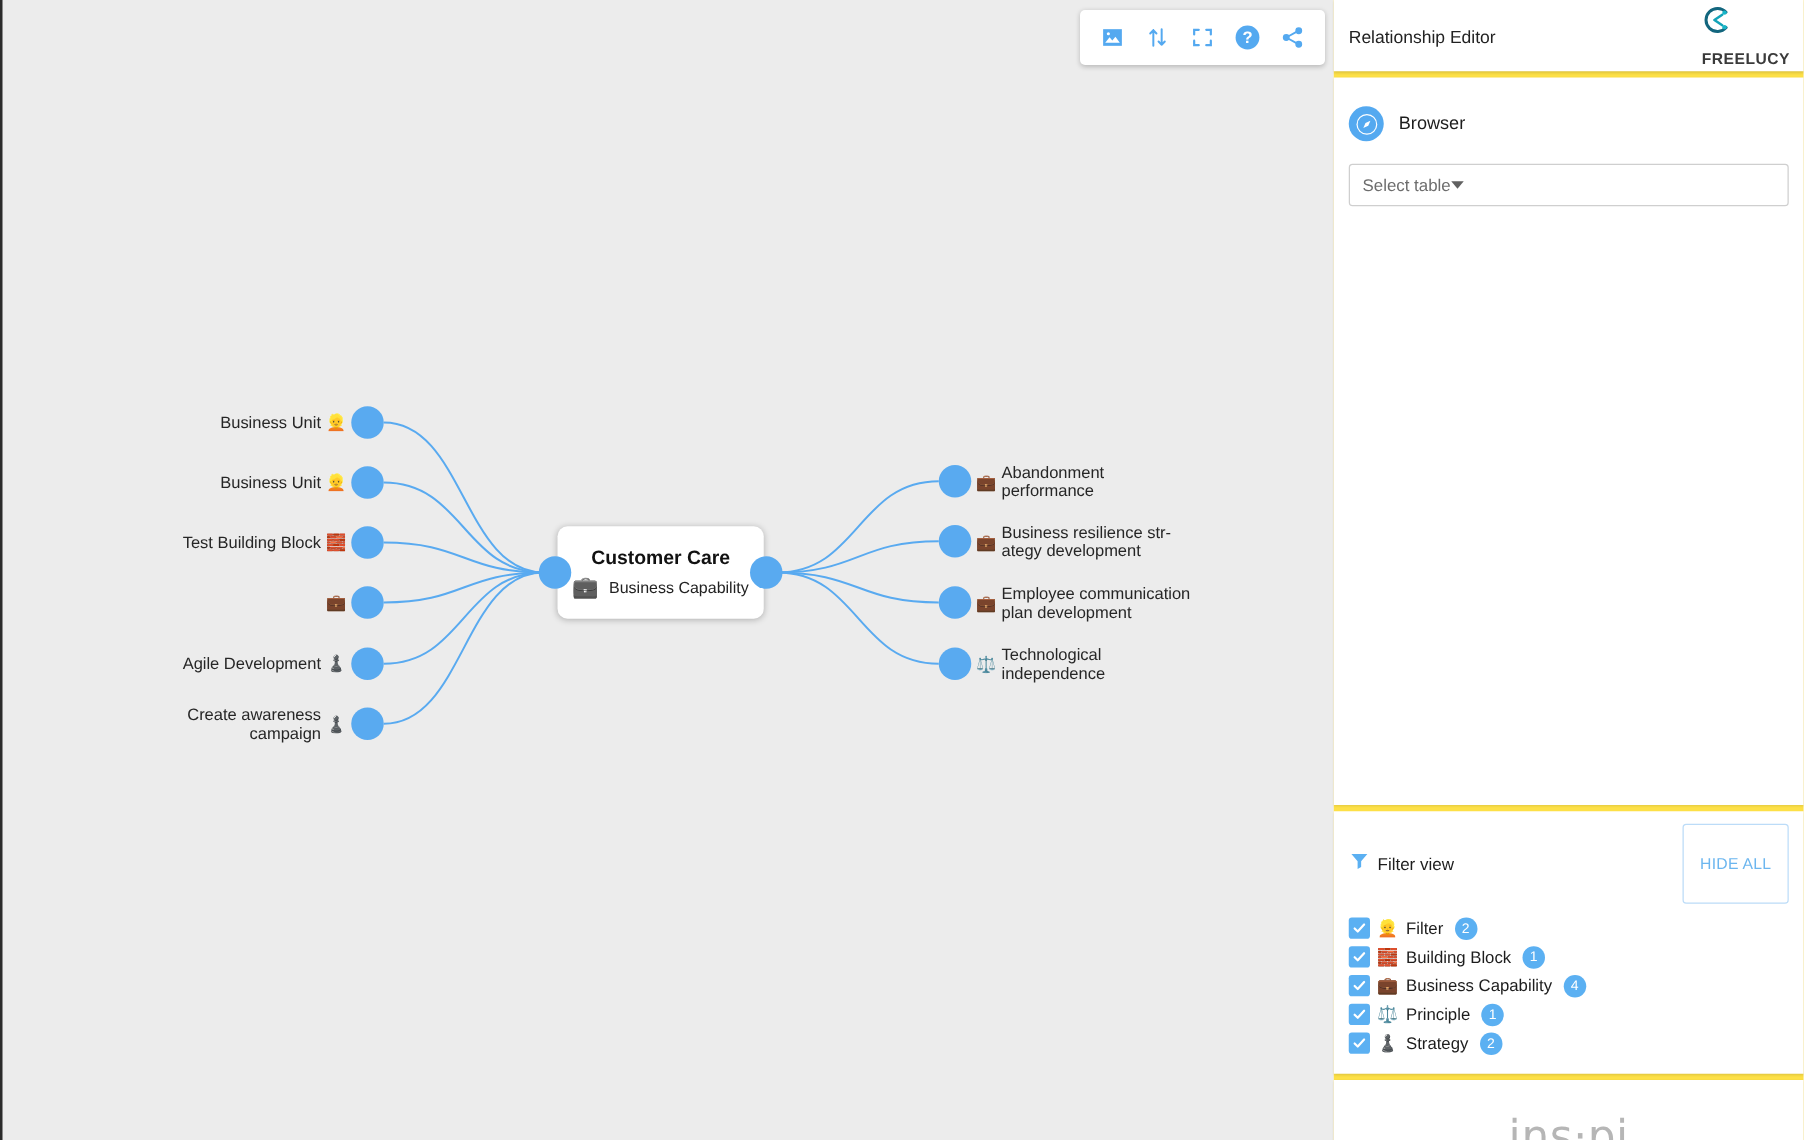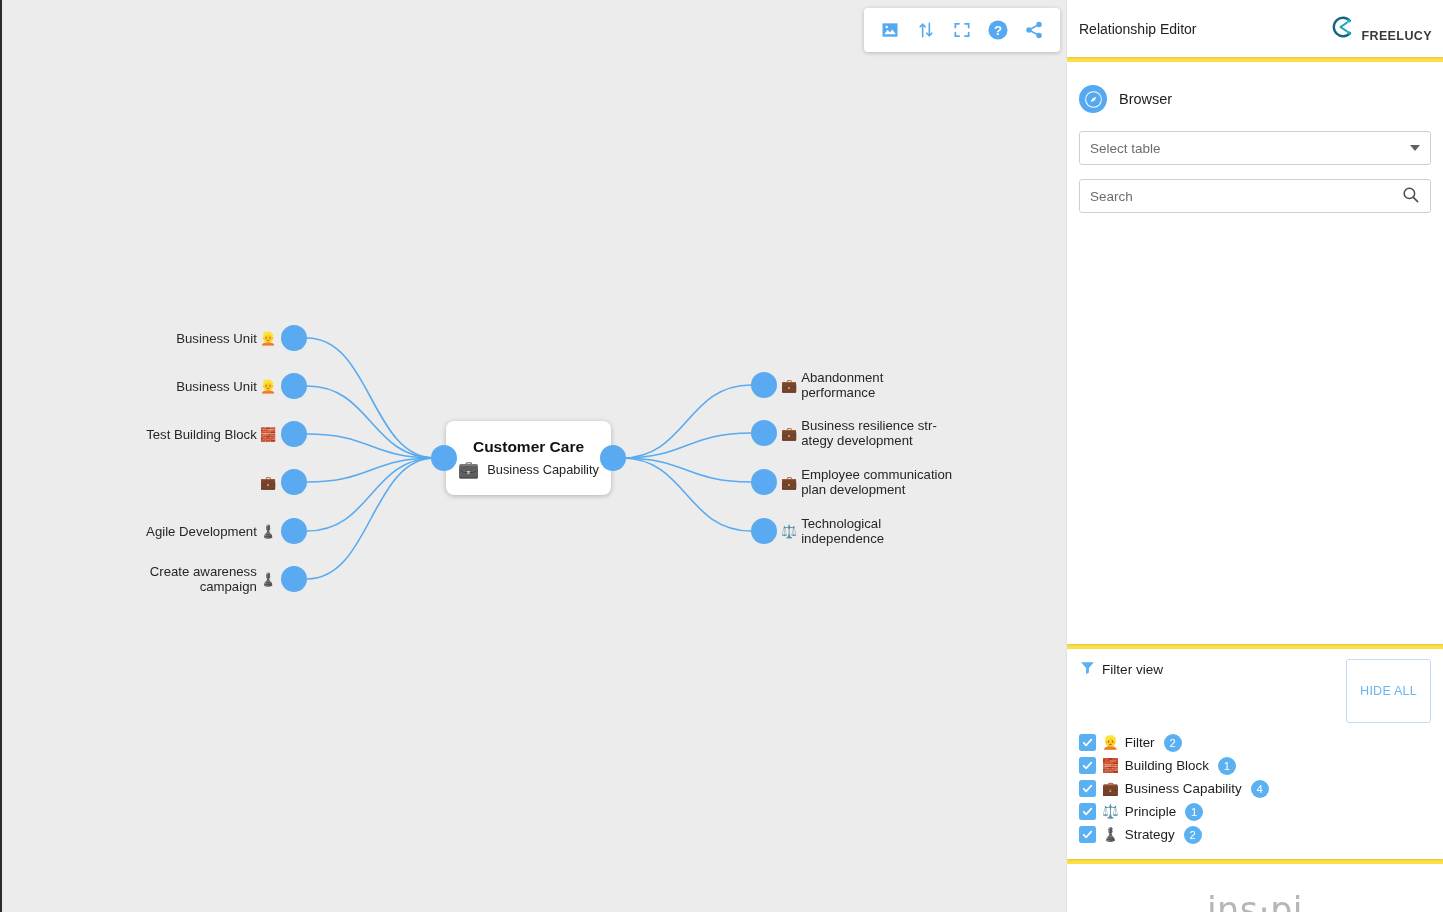--- a/index.html
+++ b/index.html
@@ -87,52 +87,52 @@
     box-shadow: 0 1px 2px rgba(0,0,0,.13);
     margin: 0 0 5px 0;
   }
   .side-header {
     height: 57px;
     display: flex; align-items: center;
     padding: 0 11px 0 12px;
     justify-content: space-between;
   }
   .side-title { font-size: 14px; color: #222; }
-  .brand { display: flex; align-items: flex-end; gap: 7px; }
+  .brand { display: flex; align-items: flex-start; gap: 7px; flex-direction: column; }
   .brand-name { font-size: 12.5px; font-weight: bold; color: #3a3a3a; letter-spacing: .4px; }
 
   .browser-card { height: 582px; padding: 14px 12px 11px 12px; }
   .browser-head { display: flex; align-items: center; gap: 12px; margin: 9px 0 18px 0; }
   .compass {
     width: 28px; height: 28px; border-radius: 50%;
     background: #54a9f0; display: flex; align-items: center; justify-content: center;
     flex: 0 0 auto;
   }
   .browser-label { font-size: 14.5px; color: #1d1d1d; }
 
   .field {
     height: 34px; border: 1px solid #cfcfcf; border-radius: 3px;
     display: flex; align-items: center; padding: 0 10px;
     margin-bottom: 14px; background: #fff;
     font-size: 13.5px; color: #6d6d6d;
-    justify-content: space-between; cursor: pointer;
+    justify-content: flex-start; cursor: pointer;
   }
   .field input {
     border: none; outline: none; font-size: 13.5px; color: #444;
     font-family: "Liberation Sans", sans-serif; width: 100%; background: transparent;
   }
   .field input::placeholder { color: #6d6d6d; }
   .caret {
     width: 0; height: 0; border-left: 5.5px solid transparent;
     border-right: 5.5px solid transparent; border-top: 6.5px solid #616161;
     flex: 0 0 auto;
   }
 
   .filter-card { padding: 10px 12px 13px 12px; }
-  .filter-head { display: flex; align-items: flex-start; justify-content: space-between; margin-bottom: 8px; }
+  .filter-head { display: flex; align-items: center; justify-content: space-between; margin-bottom: 8px; }
   .filter-head-left { display: flex; align-items: center; gap: 6px; }
   .filter-title { font-size: 13.6px; color: #1d1d1d; }
   .hide-all {
     border: 1px solid #bcdcf8; border-radius: 3px;
     color: #6cb6ef; background: #fff;
     font-size: 12.6px; font-family: "Liberation Sans", sans-serif;
     padding: 24px 13px; cursor: pointer; letter-spacing: .2px;
   }
   .filter-row {
     display: flex; align-items: center; gap: 6px;
@@ -310,29 +310,20 @@
           </svg>
         </span>
         <span class="browser-label">Browser</span>
       </div>
 
       <div class="field">
         <span>Select table</span>
         <span class="caret"></span>
       </div>
 
-      <div class="field">
-        <input placeholder="Search" style="">
-        <span>
-          <svg width="19" height="19" viewBox="0 0 24 24" fill="none" stroke="#4b4b4b" stroke-width="1.9" stroke-linecap="round">
-            <circle cx="10.6" cy="10.6" r="6.6"></circle>
-            <path d="M15.6 15.6L21 21"></path>
-          </svg>
-        </span>
-      </div>
     </div>
 
     <div class="card filter-card">
       <div class="filter-head">
         <div class="filter-head-left">
           <span>
             <svg width="17" height="17" viewBox="0 0 24 24" fill="#5bb0f2">
               <path d="M3 4.6h18l-7 8.2v6.4l-4 2.2v-8.6z"></path>
             </svg>
           </span>

